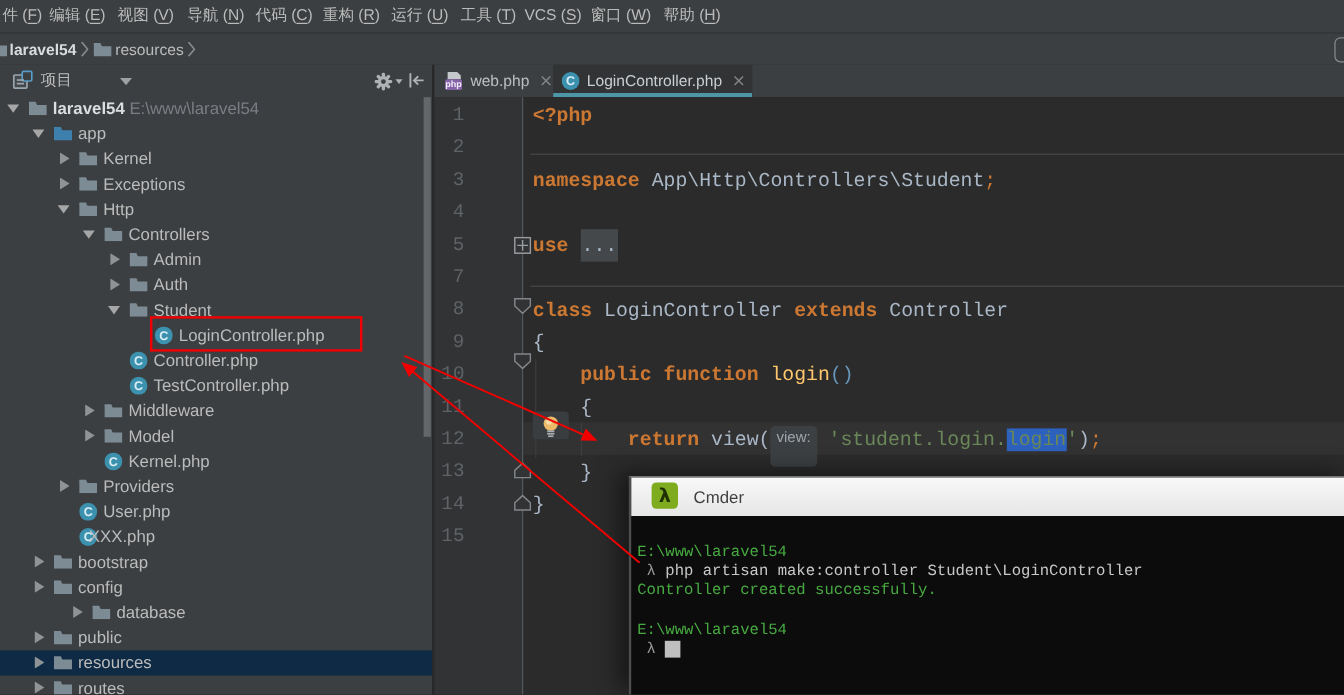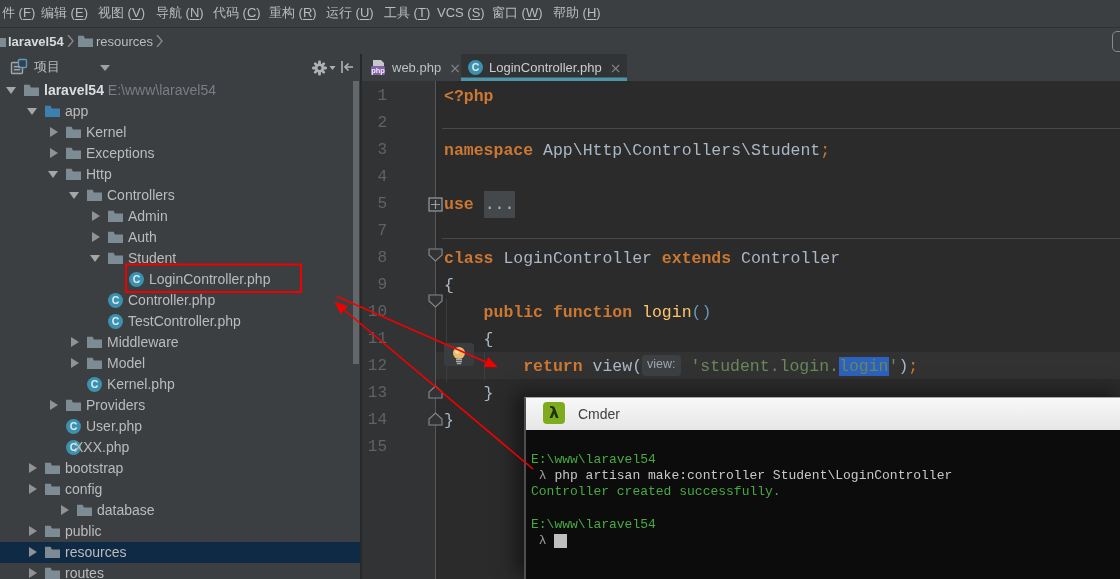--- a/index.html
+++ b/index.html
@@ -49,21 +49,21 @@
   .cline .kw{color:#cc7832;font-weight:bold;}
   .cline .pl{color:#a9b7c6;}
   .cline .sem{color:#cc7832;}
   .cline .str{color:#6a8759;}
   .cline .fn{color:#ffc66d;}
   .cline .pr{color:#6897bb;}
   .cline .sel{background:#2d61be;}
   .cline .fold{display:inline-block;background:#45484a;color:#a9b7c6;height:27px;line-height:27px;
                padding:0 1px;vertical-align:top;}
   .cline .hint{display:inline-block;background:#3d4043;color:#9da5ad;border-radius:4px;
-               font-family:"Liberation Sans",sans-serif;font-size:12.5px;height:21px;line-height:18px;
+               font-family:"Liberation Sans",sans-serif;font-size:12.5px;height:34px;line-height:18px;
                padding:0 5px;vertical-align:2.5px;}
   
   .fmark{position:absolute;}
   
   #cmder{left:524px;top:397px;width:600px;height:182px;box-shadow:-8px -4px 18px rgba(0,0,0,.5);}
   #cmder-titlebar{position:absolute;left:0;top:0;width:100%;height:33px;
       background:linear-gradient(#f8f8f8,#e6e6e6);border-left:2px solid #4e4e4e;border-top:1px solid #a5a5a5;}
   #cmder-icon{position:absolute;left:17px;top:4px;width:22px;height:22px;border-radius:4px;background:#7fac1e;
       color:#1f3002;font-size:16px;font-weight:bold;text-align:center;line-height:22px;font-family:"DejaVu Sans",sans-serif;}
   #cmder-title{position:absolute;left:52px;top:0;height:33px;line-height:33px;font-size:14px;color:#404040;}

